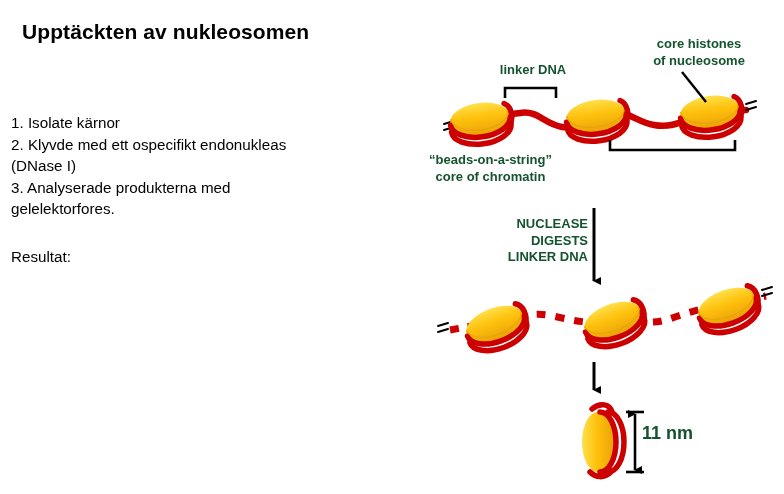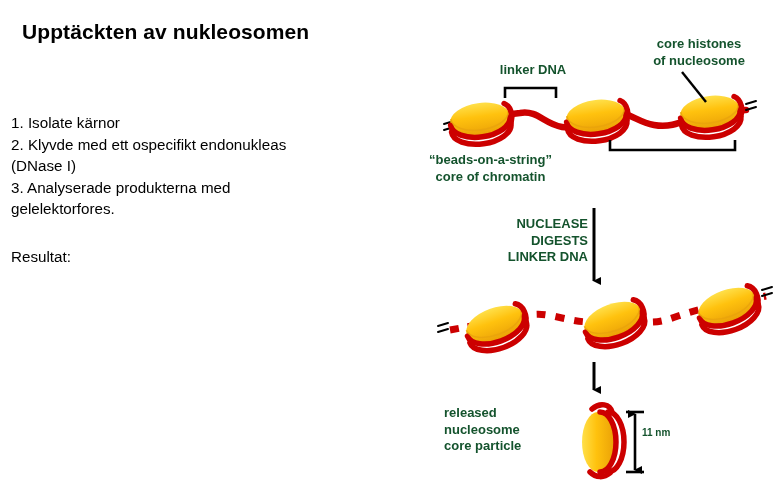--- a/index.html
+++ b/index.html
@@ -76,21 +76,21 @@
     text-align: center;
   }
   .dlabel.left-al { text-align: left; }
 
   #lbl-linker-dna   { left: 68px;  top: 62px;  width: 110px; }
   #lbl-core-hist    { left: 205px; top: 36px;  width: 168px; }
   #lbl-beads        { left: -12px; top: 152px; width: 185px; }
   #lbl-nucl-incl    { left: 172px; top: 152px; width: 200px; }
   #lbl-nuclease     { left: 52px;  top: 216px; width: 126px; text-align: right; }
   #lbl-released     { left: 34px;  top: 405px; width: 132px; text-align: left; }
-  #lbl-11nm         { left: 232px; top: 425px; width: 60px;  text-align: left; font-size: 10px; }
+  #lbl-11nm         { left: 232px; top: 425px; width: 60px;  text-align: left; font-size: 18px; }
 </style>
 </head>
 <body>
 
 <div id="slide">
 
   <div id="slide-title">Upptäckten av nukleosomen</div>
 
   <div class="body-text" id="procedure-list">
     <div class="step">1. Isolate kärnor</div>
@@ -242,20 +242,17 @@
 of nucleosome</div>
 
     <div class="dlabel" id="lbl-beads" style="white-space: pre-line;">“beads-on-a-string”
 core of chromatin</div>
 
 
     <div class="dlabel" id="lbl-nuclease" style="white-space: pre-line;">NUCLEASE
 DIGESTS
 LINKER DNA</div>
 
-    <div class="dlabel left-al" id="lbl-released" style="white-space: pre-line;">released
-nucleosome
-core particle</div>
 
     <div class="dlabel left-al" id="lbl-11nm">11 nm</div>
   </div>
 
 </div>
 
 </body></html>

